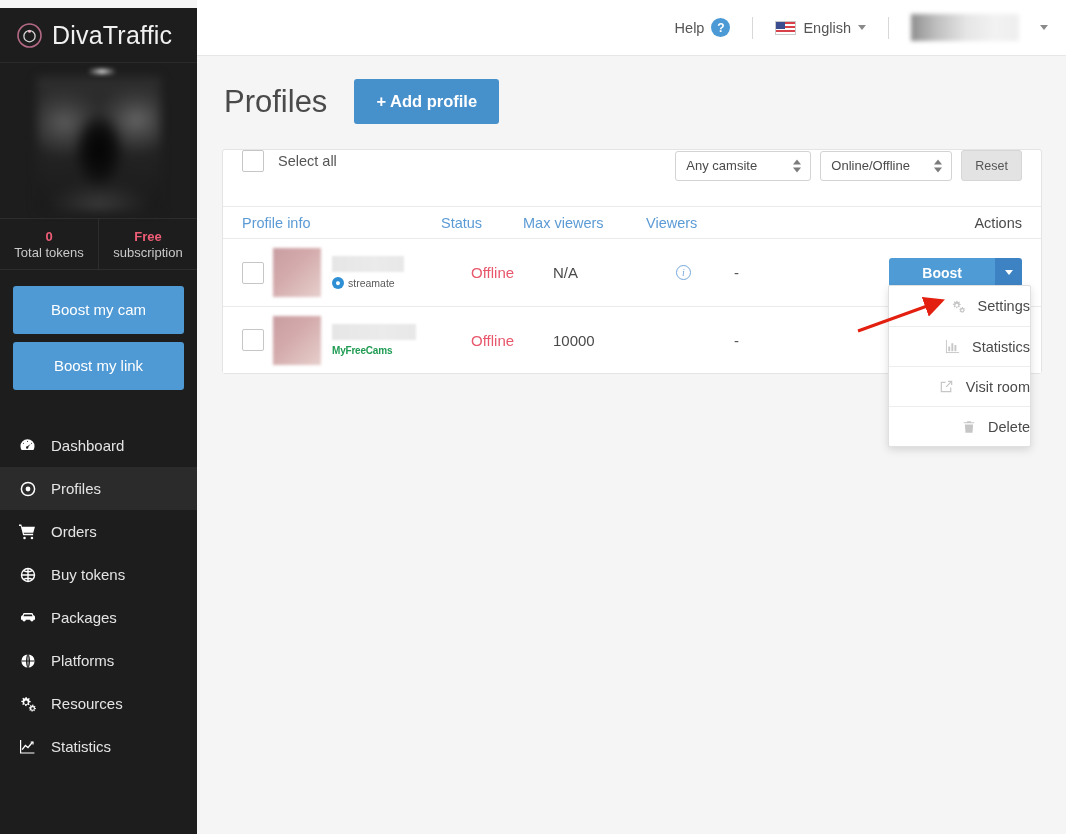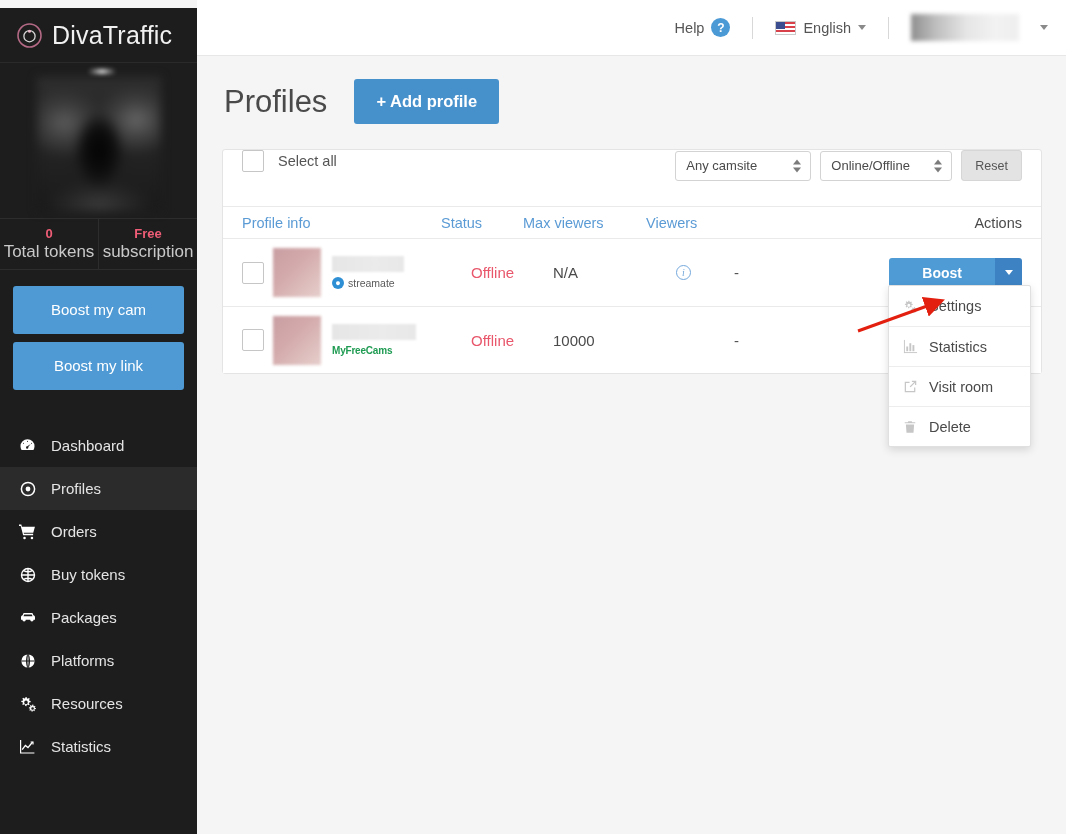--- a/index.html
+++ b/index.html
@@ -49,21 +49,21 @@
   .stats {
     display: flex; border-top: 1px solid #2d2d2d; border-bottom: 1px solid #2d2d2d;
     height: 52px;
   }
   .stat {
     flex: 1; display: flex; flex-direction: column; align-items: center;
     justify-content: center; gap: 1px;
   }
   .stat + .stat { border-left: 1px solid #2d2d2d; }
   .stat-value { font-size: 13px; font-weight: bold; color: #ef5d77; }
-  .stat-label { font-size: 17px; color: #c9c9c9; }
+  .stat-label { font-size: 13px; color: #c9c9c9; }
   .side-btns { padding: 16px 13px 6px 13px; }
   .side-btn {
     display: block; width: 100%; height: 48px; line-height: 48px;
     background: #4f9ad4; color: #fff; border: 0; border-radius: 3px;
     font-size: 15px; font-family: inherit; cursor: pointer; text-align: center;
   }
   .side-btn + .side-btn { margin-top: 8px; }
   .nav { margin-top: 28px; }
   .nav-item {
     display: flex; align-items: center; gap: 14px;
@@ -214,21 +214,21 @@
 
   
   .dropdown {
     position: absolute; left: 888px; top: 285px; width: 143px;
     background: #fff; border: 1px solid #e0e0e0; border-radius: 2px;
     box-shadow: 0 3px 9px rgba(0,0,0,.13);
     z-index: 30;
   }
   .dd-item {
     display: flex; align-items: center; gap: 11px; height: 40px; padding-left: 13px;
-    font-size: 14.5px; color: #4a4a4a; cursor: pointer;
+    font-size: 14.5px; color: #4a4a4a; cursor: pointer; justify-content: flex-end;
   }
   .dd-item + .dd-item { border-top: 1px solid #ededed; }
   .dd-ico { width: 16px; flex: 0 0 16px; display: flex; align-items: center; justify-content: center; color: #c6c6c6; }
 
   .arrow-svg { position: absolute; left: 845px; top: 285px; z-index: 40; pointer-events: none; }
 </style>
 </head>
 <body>
 
 <div id="app">

